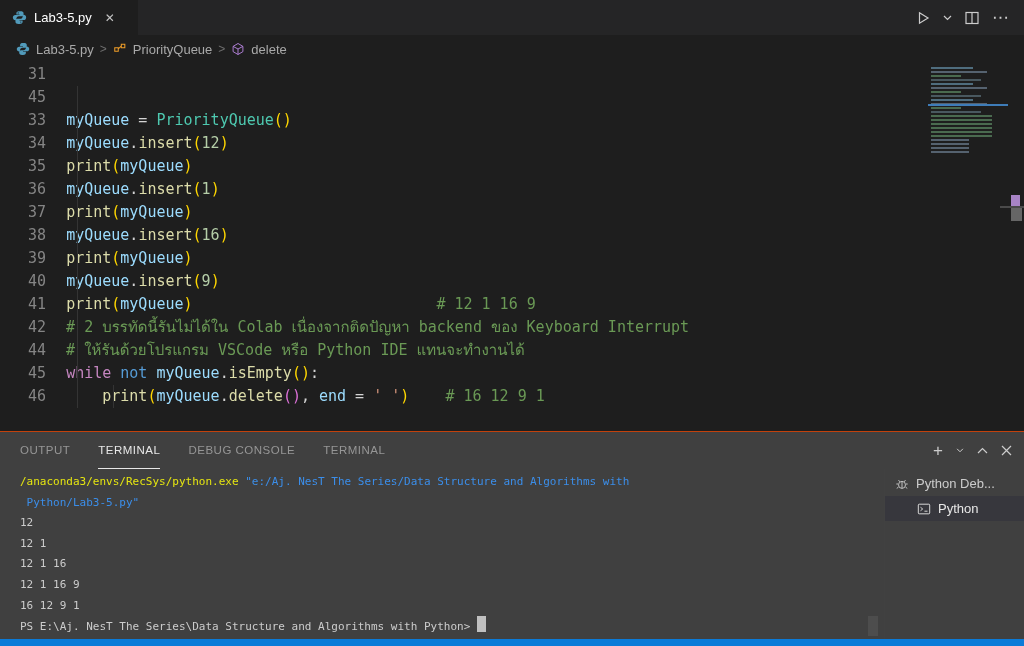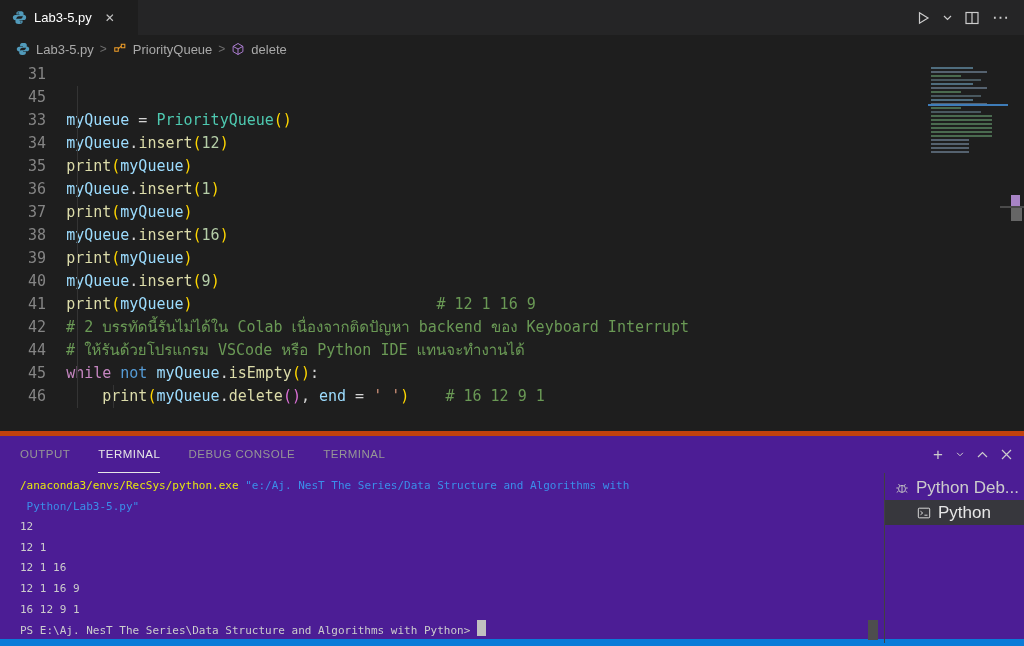--- a/index.html
+++ b/index.html
@@ -50,42 +50,42 @@
   .minimap i:nth-child(4n+3){ width:38%; background:#4a6a4f; }
   .minimap i:nth-child(4n)  { width:62%; background:#49585f; }
   .minimap i:nth-child(n+13){ background:#4a6a4f; width:76%; }
   .minimap i:nth-child(n+19){ background:#55626f; width:48%; }
   .minimap-rule { position:absolute; left:928px; top:41px; width:80px; height:2px; background:#3e7cb8; }
   .ov-purple { position:absolute; right:4px; top:132px; width:9px; height:11px; background:#a884c6; }
   .ov-line   { position:absolute; right:0;  top:143px; width:24px; height:2px; background:#4a4a4a; }
   .ov-slider { position:absolute; right:2px; top:145px; width:11px; height:13px; background:#666666; }
 
   
-  .panel { height:208px; border-top:5px solid #c2410c; background:#4c1d95; position:relative; }
+  .panel { height:208px; border-top:1px solid #c2410c; background:#404040; position:relative; }
   .panel-header { height:37px; display:flex; align-items:stretch; padding:0 12px 0 20px; }
   .ptab { margin-right:28px; display:flex; align-items:center; color:#969696;
           font-size:11.5px; letter-spacing:.5px; border-bottom:1px solid transparent; cursor:pointer; }
   .ptab.active { color:#e7e7e7; border-bottom-color:#e7e7e7; }
   .panel-actions { margin-left:auto; display:flex; align-items:center; gap:13px; }
   .plus { font-size:17px; color:#cccccc; font-weight:400; }
 
   .panel-body { position:relative; height:170px; }
   .terminal { position:absolute; left:0; top:0; right:141px; bottom:0; padding:3px 0 0 20px;
               font-family:"DejaVu Sans Mono", monospace; font-size:11px; line-height:20.6px;
               color:#cccccc; white-space:pre; overflow:hidden; }
   .tk-y { color:#e5e510; }
   .tk-b { color:#3b8eea; }
   .tk-w { color:#cccccc; }
   .cursor { display:inline-block; width:9px; height:16px; background:#c0c0c0; vertical-align:-2px; }
   .term-scrollbar { position:absolute; left:868px; top:147px; width:10px; height:20px; background:#4d4d4d; }
 
   .term-sidebar { position:absolute; right:0; top:0; width:140px; height:100%;
                   border-left:1px solid #414141; padding-top:2px; }
   .trow { height:25px; display:flex; align-items:center; gap:7px; padding-left:10px;
-          color:#cccccc; font-size:17px; cursor:pointer; white-space:nowrap; }
+          color:#cccccc; font-size:13px; cursor:pointer; white-space:nowrap; }
   .trow.selected { background:#37373d; color:#e7e7e7;padding-left:32px; }
 
   .bottom-accent { height:7px; background:#0b7bd8; }
 
   svg { display:block; }
 </style>
 </head>
 <body>
 
 <div class="tabbar">

